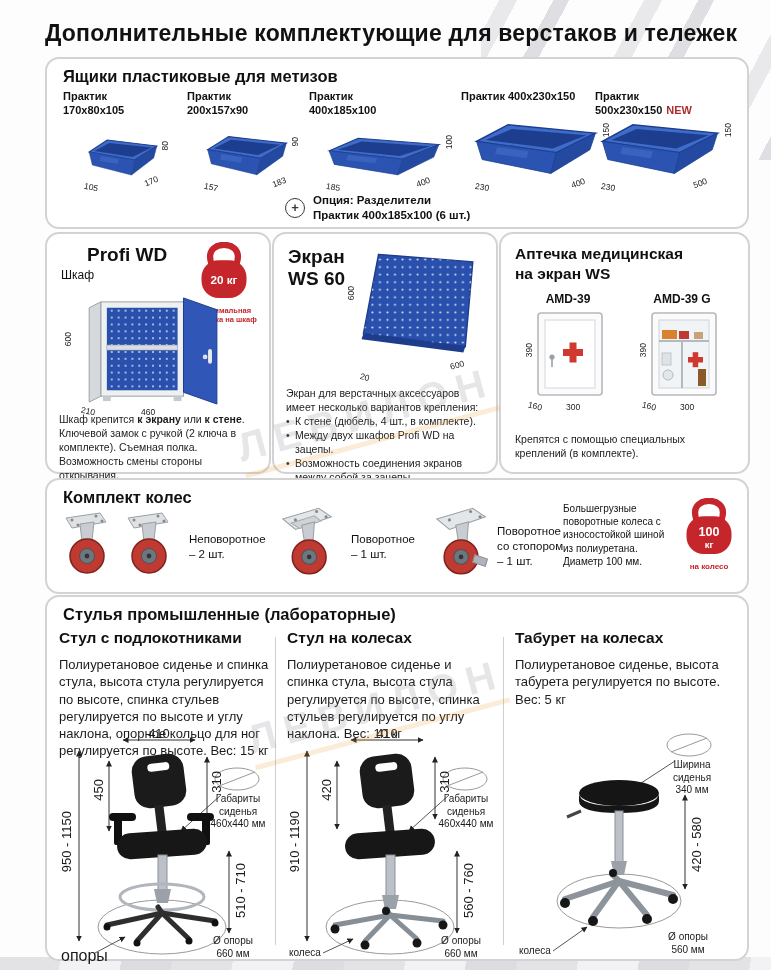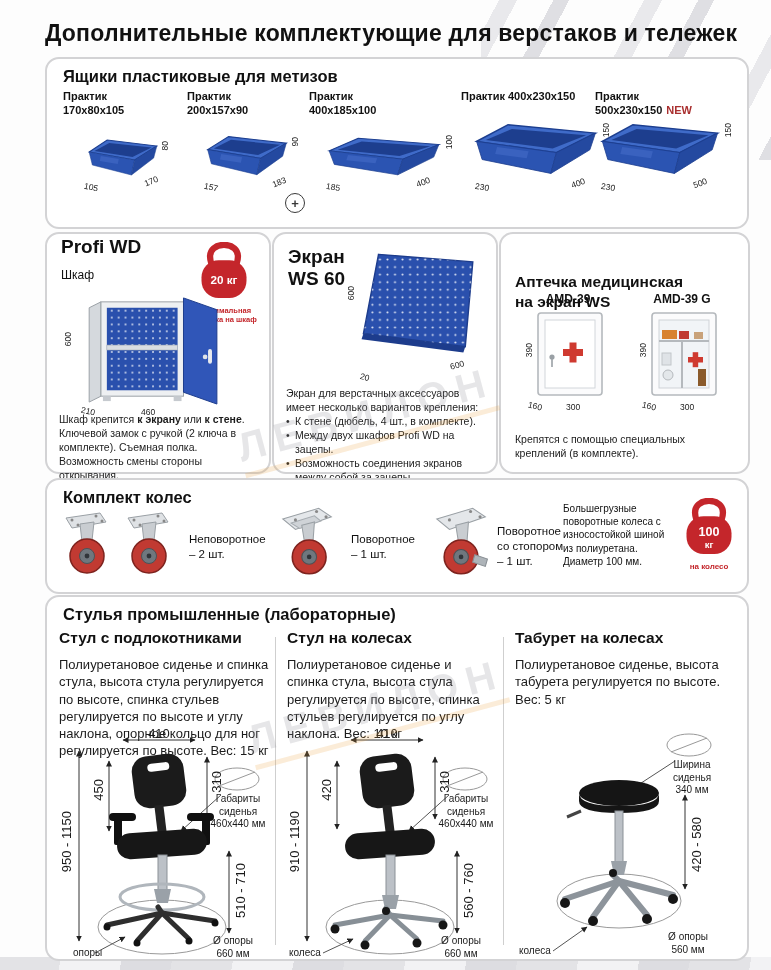--- a/index.html
+++ b/index.html
@@ -147,25 +147,29 @@
           <polygon points="28,46 62,52 60,62 26,56" fill="#3a62bf"></polygon>
         </svg>
         <span class="dim" style="left:4px;bottom:-13px;transform:rotate(10deg);">230</span>
         <span class="dim" style="right:16px;bottom:-9px;transform:rotate(-20deg);">500</span>
         <span class="dim vtext" style="right:-10px;top:8px;">150</span>
       </div>
     </div>
 
     <div class="opt-row">
       <div class="opt-icon">+</div>
+      <div class="opt-text">
+        <div>Опция: Разделители</div>
+        <div>Практик 400х185х100 (6 шт.)</div>
+      </div>
     </div>
   </div>
 
   <div class="card" style="left:45px;top:232px;width:222px;height:238px;">
-    <div class="big-title" style="top:2px;">Profi WD</div>
+    <div class="big-title" style="top:10px;margin-left:26px;">Profi WD</div>
     <div style="position:absolute;left:14px;top:34px;font-size:12px;">Шкаф</div>
 
     <div class="kb-wrap" style="right:8px;top:8px;width:74px;">
       <svg width="54" height="58" viewBox="0 0 60 64">
         <path d="M16 24 C10 6 24 3 30 3 C36 3 50 6 44 24" fill="none" stroke="#c4262b" stroke-width="7" stroke-linecap="round"></path>
         <rect x="5" y="20" width="50" height="42" rx="19" fill="#c4262b"></rect>
         <text x="30" y="46" text-anchor="middle" font-size="13" font-weight="bold" fill="#ffffff">20 кг</text>
       </svg>
       <div class="kb-caption">максимальная нагрузка на шкаф</div>
     </div>
@@ -218,21 +222,21 @@
 
     <div class="desc" style="left:12px;top:152px;right:6px;">
       <div>Экран для верстачных аксессуаров имеет несколько вариантов крепления:</div>
       <div class="bullet">К стене (дюбель, 4 шт., в комплекте).</div>
       <div class="bullet">Между двух шкафов Profi WD на зацепы.</div>
       <div class="bullet">Возможность соединения экранов между собой за зацепы.</div>
     </div>
   </div>
 
   <div class="card" style="left:499px;top:232px;width:247px;height:238px;">
-    <div style="position:absolute;left:14px;top:10px;font-size:15.5px;font-weight:bold;line-height:1.3;margin-top:28px;">
+    <div style="position:absolute;left:14px;top:10px;font-size:15.5px;font-weight:bold;line-height:1.3;">
       <div>Аптечка медицинская</div>
       <div>на экран WS</div>
     </div>
 
     <div style="position:absolute;left:14px;top:58px;width:106px;">
       <div class="model-name">AMD-39</div>
       <div style="position:relative;width:84px;height:104px;margin:0 auto;">
         <svg width="70" height="92" viewBox="0 0 70 92" style="position:absolute;left:10px;top:0;">
           <rect x="2" y="4" width="64" height="82" rx="3" fill="#fbfbfc" stroke="#b5b9bd" stroke-width="1.6"></rect>
           <rect x="9" y="11" width="50" height="68" fill="#ffffff" stroke="#d2d6da"></rect>
@@ -398,21 +402,21 @@
             <circle cx="156" cy="194" r="3.5" fill="#111"></circle>
         </svg>
         <span class="lab" style="left:64px;top:-3px;width:72px;text-align:center;">410</span>
         <span class="lab vtext" style="left:0px;top:82px;">950 - 1150</span>
         <span class="lab vtext" style="left:32px;top:50px;">450</span>
         <span class="lab vtext" style="left:150px;top:42px;">310</span>
         <span class="lab vtext" style="left:174px;top:134px;">510 - 710</span>
         <span class="note" style="left:146px;top:64px;width:66px;">Габариты
 сиденья
 460х440 мм</span>
-        <span class="lab" style="left:2px;top:218px;font-size:10px;margin-left:12px;">опоры</span>
+        <span class="lab" style="left:2px;top:218px;font-size:16px;">опоры</span>
         <span class="note" style="left:138px;top:206px;width:72px;">Ø опоры
 660 мм</span>
       </div>
     </div>
 
     <div class="chair-col" style="left:240px;width:206px;">
       <div class="chair-title">Стул на колесах</div>
       <div class="chair-desc">Полиуретановое сиденье и спинка стула, высота стула регулируется по высоте, спинка стульев регулируется по углу наклона. Вес: 10 кг</div>
       <div class="chair-box">
         <svg width="212" height="240" viewBox="0 0 212 240">

